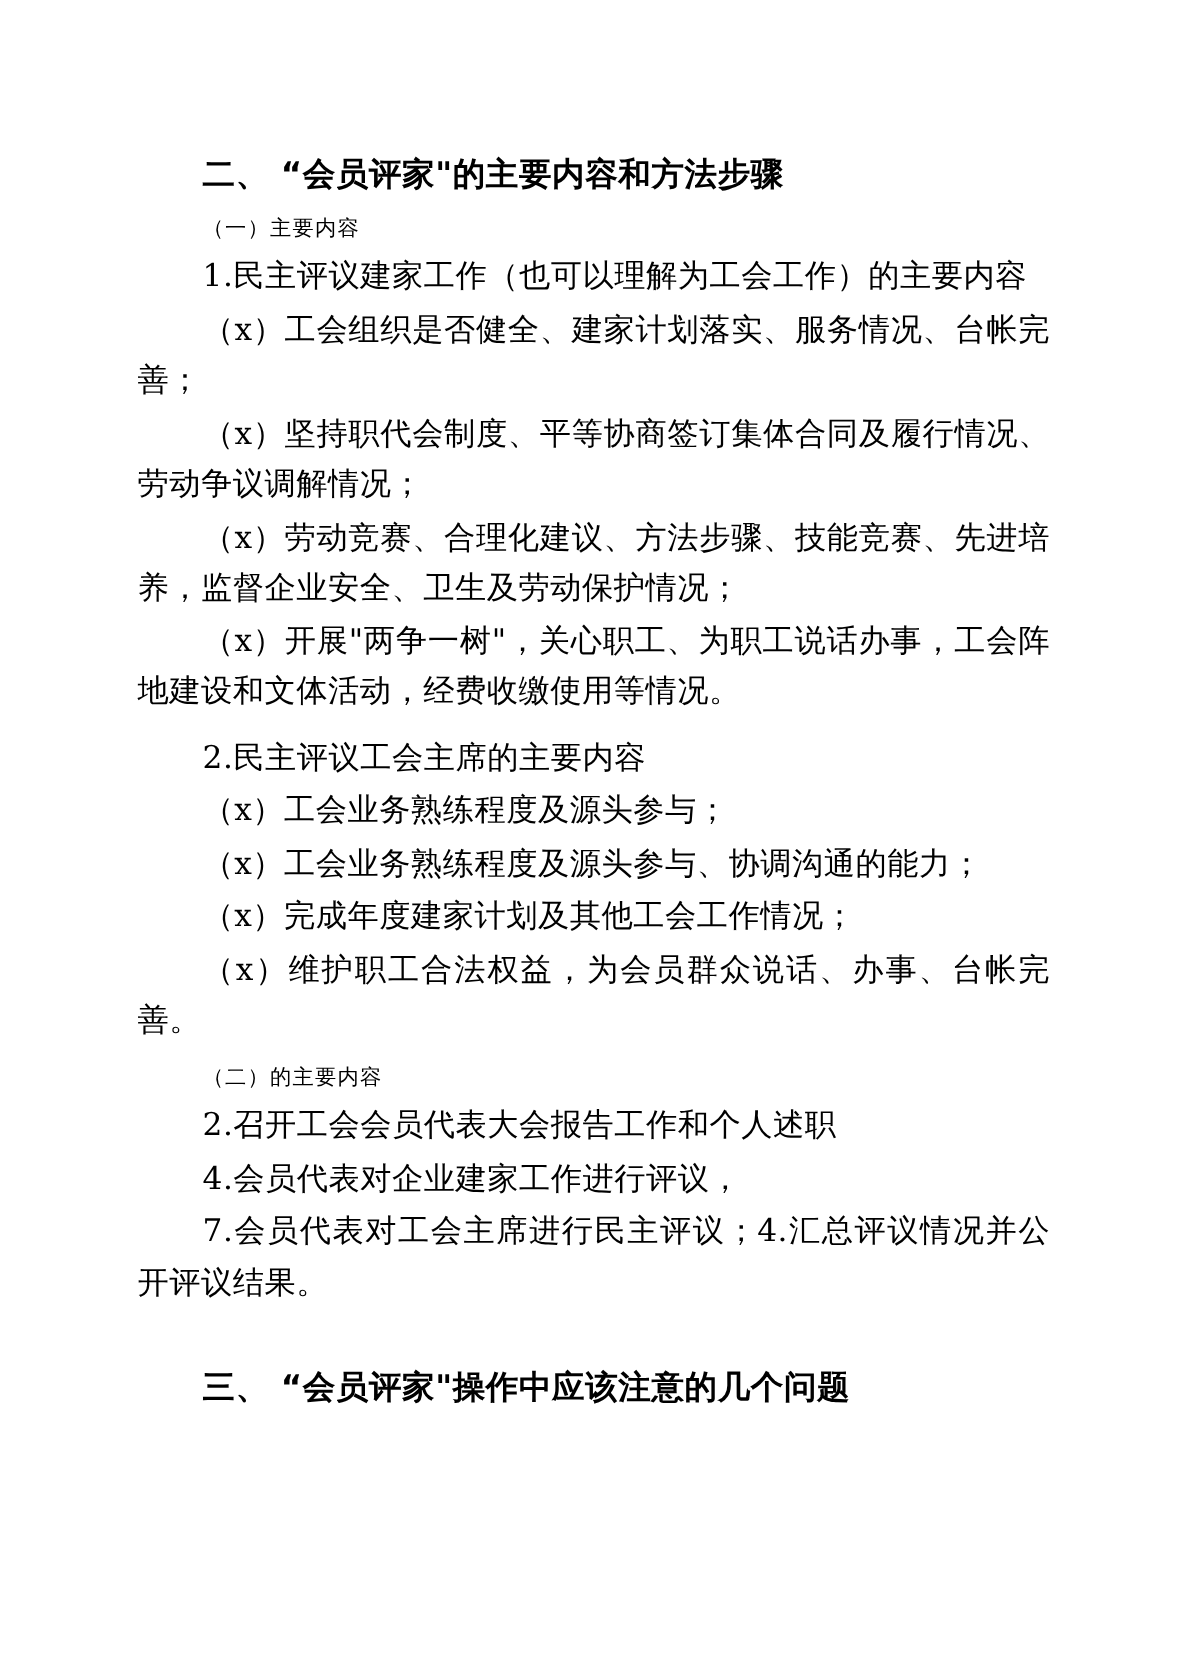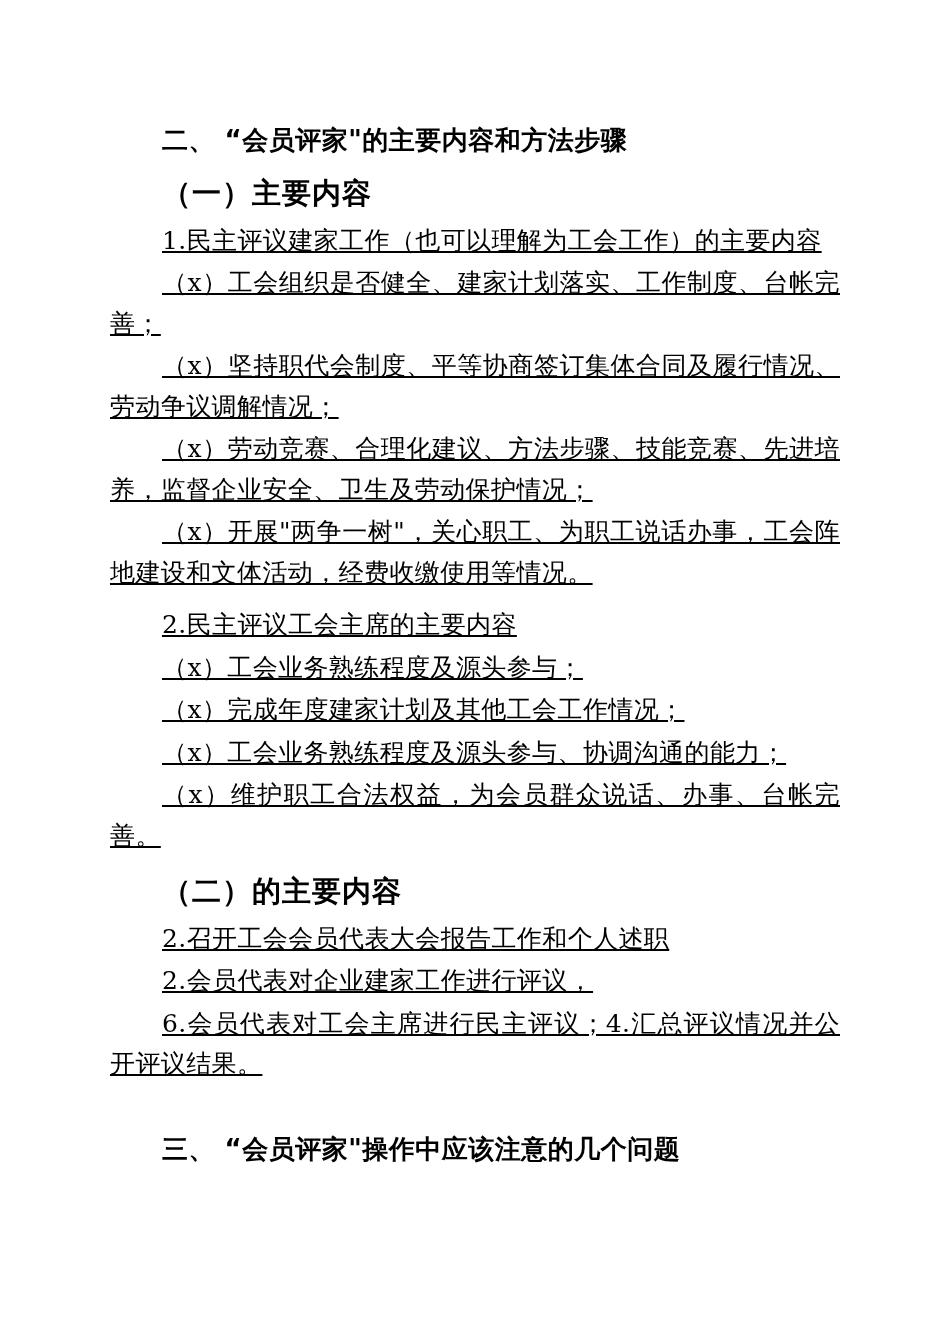--- a/index.html
+++ b/index.html
@@ -32,84 +32,83 @@
     line-height: 1.55;
     margin: 0 0 10px 0;
     text-indent: 52px;
     letter-spacing: 0.5px;
   }
   .heading-2 {
     margin-top: 26px;
   }
   .subheading {
     font-family: "DejaVu Serif", "Liberation Serif", serif;
-    font-weight: bold;
-    font-size: 29px;
+    font-weight: normal;
+    font-size: 17px;
     line-height: 1.6;
     margin: 0 0 4px 0;
     text-indent: 52px;
     letter-spacing: 1px;
   }
   .para {
     font-family: "DejaVu Serif", "Liberation Serif", serif;
     font-size: 25px;
     line-height: 1.62;
     margin: 0 0 2px 0;
     text-indent: 52px;
     letter-spacing: 0.4px;
     text-align: justify;
     text-justify: inter-ideograph;
-    text-decoration: underline;
   }
   .para.tight {
     margin-bottom: 0;
   }
   .spacer-sm { height: 10px; }
   .spacer-md { height: 18px; }
 </style>
 </head>
 <body>
 
 <div class="page">
   <div class="doc-body">
 
     <div class="heading">二、 “会员评家"的主要内容和方法步骤</div>
 
     <div class="subheading">（一）主要内容</div>
 
     <div class="para">1.民主评议建家工作（也可以理解为工会工作）的主要内容</div>
 
-    <div class="para">（x）工会组织是否健全、建家计划落实、工作制度、台帐完善；</div>
+    <div class="para">（x）工会组织是否健全、建家计划落实、服务情况、台帐完善；</div>
 
     <div class="para">（x）坚持职代会制度、平等协商签订集体合同及履行情况、劳动争议调解情况；</div>
 
     <div class="para">（x）劳动竞赛、合理化建议、方法步骤、技能竞赛、先进培养，监督企业安全、卫生及劳动保护情况；</div>
 
     <div class="para">（x）开展"两争一树"，关心职工、为职工说话办事，工会阵地建设和文体活动，经费收缴使用等情况。</div>
 
     <div class="spacer-sm"></div>
 
     <div class="para">2.民主评议工会主席的主要内容</div>
 
     <div class="para">（x）工会业务熟练程度及源头参与；</div>
 
+    <div class="para">（x）工会业务熟练程度及源头参与、协调沟通的能力；</div>
+
     <div class="para">（x）完成年度建家计划及其他工会工作情况；</div>
-
-    <div class="para">（x）工会业务熟练程度及源头参与、协调沟通的能力；</div>
 
     <div class="para">（x）维护职工合法权益，为会员群众说话、办事、台帐完善。</div>
 
     <div class="spacer-sm"></div>
 
     <div class="subheading">（二）的主要内容</div>
 
     <div class="para">2.召开工会会员代表大会报告工作和个人述职</div>
 
-    <div class="para">2.会员代表对企业建家工作进行评议，</div>
+    <div class="para">4.会员代表对企业建家工作进行评议，</div>
 
-    <div class="para tight">6.会员代表对工会主席进行民主评议；4.汇总评议情况并公开评议结果。</div>
+    <div class="para tight">7.会员代表对工会主席进行民主评议；4.汇总评议情况并公开评议结果。</div>
 
     <div class="spacer-md"></div>
 
     <div class="heading heading-2">三、 “会员评家"操作中应该注意的几个问题</div>
 
   </div>
 </div>
 
 </body></html>

